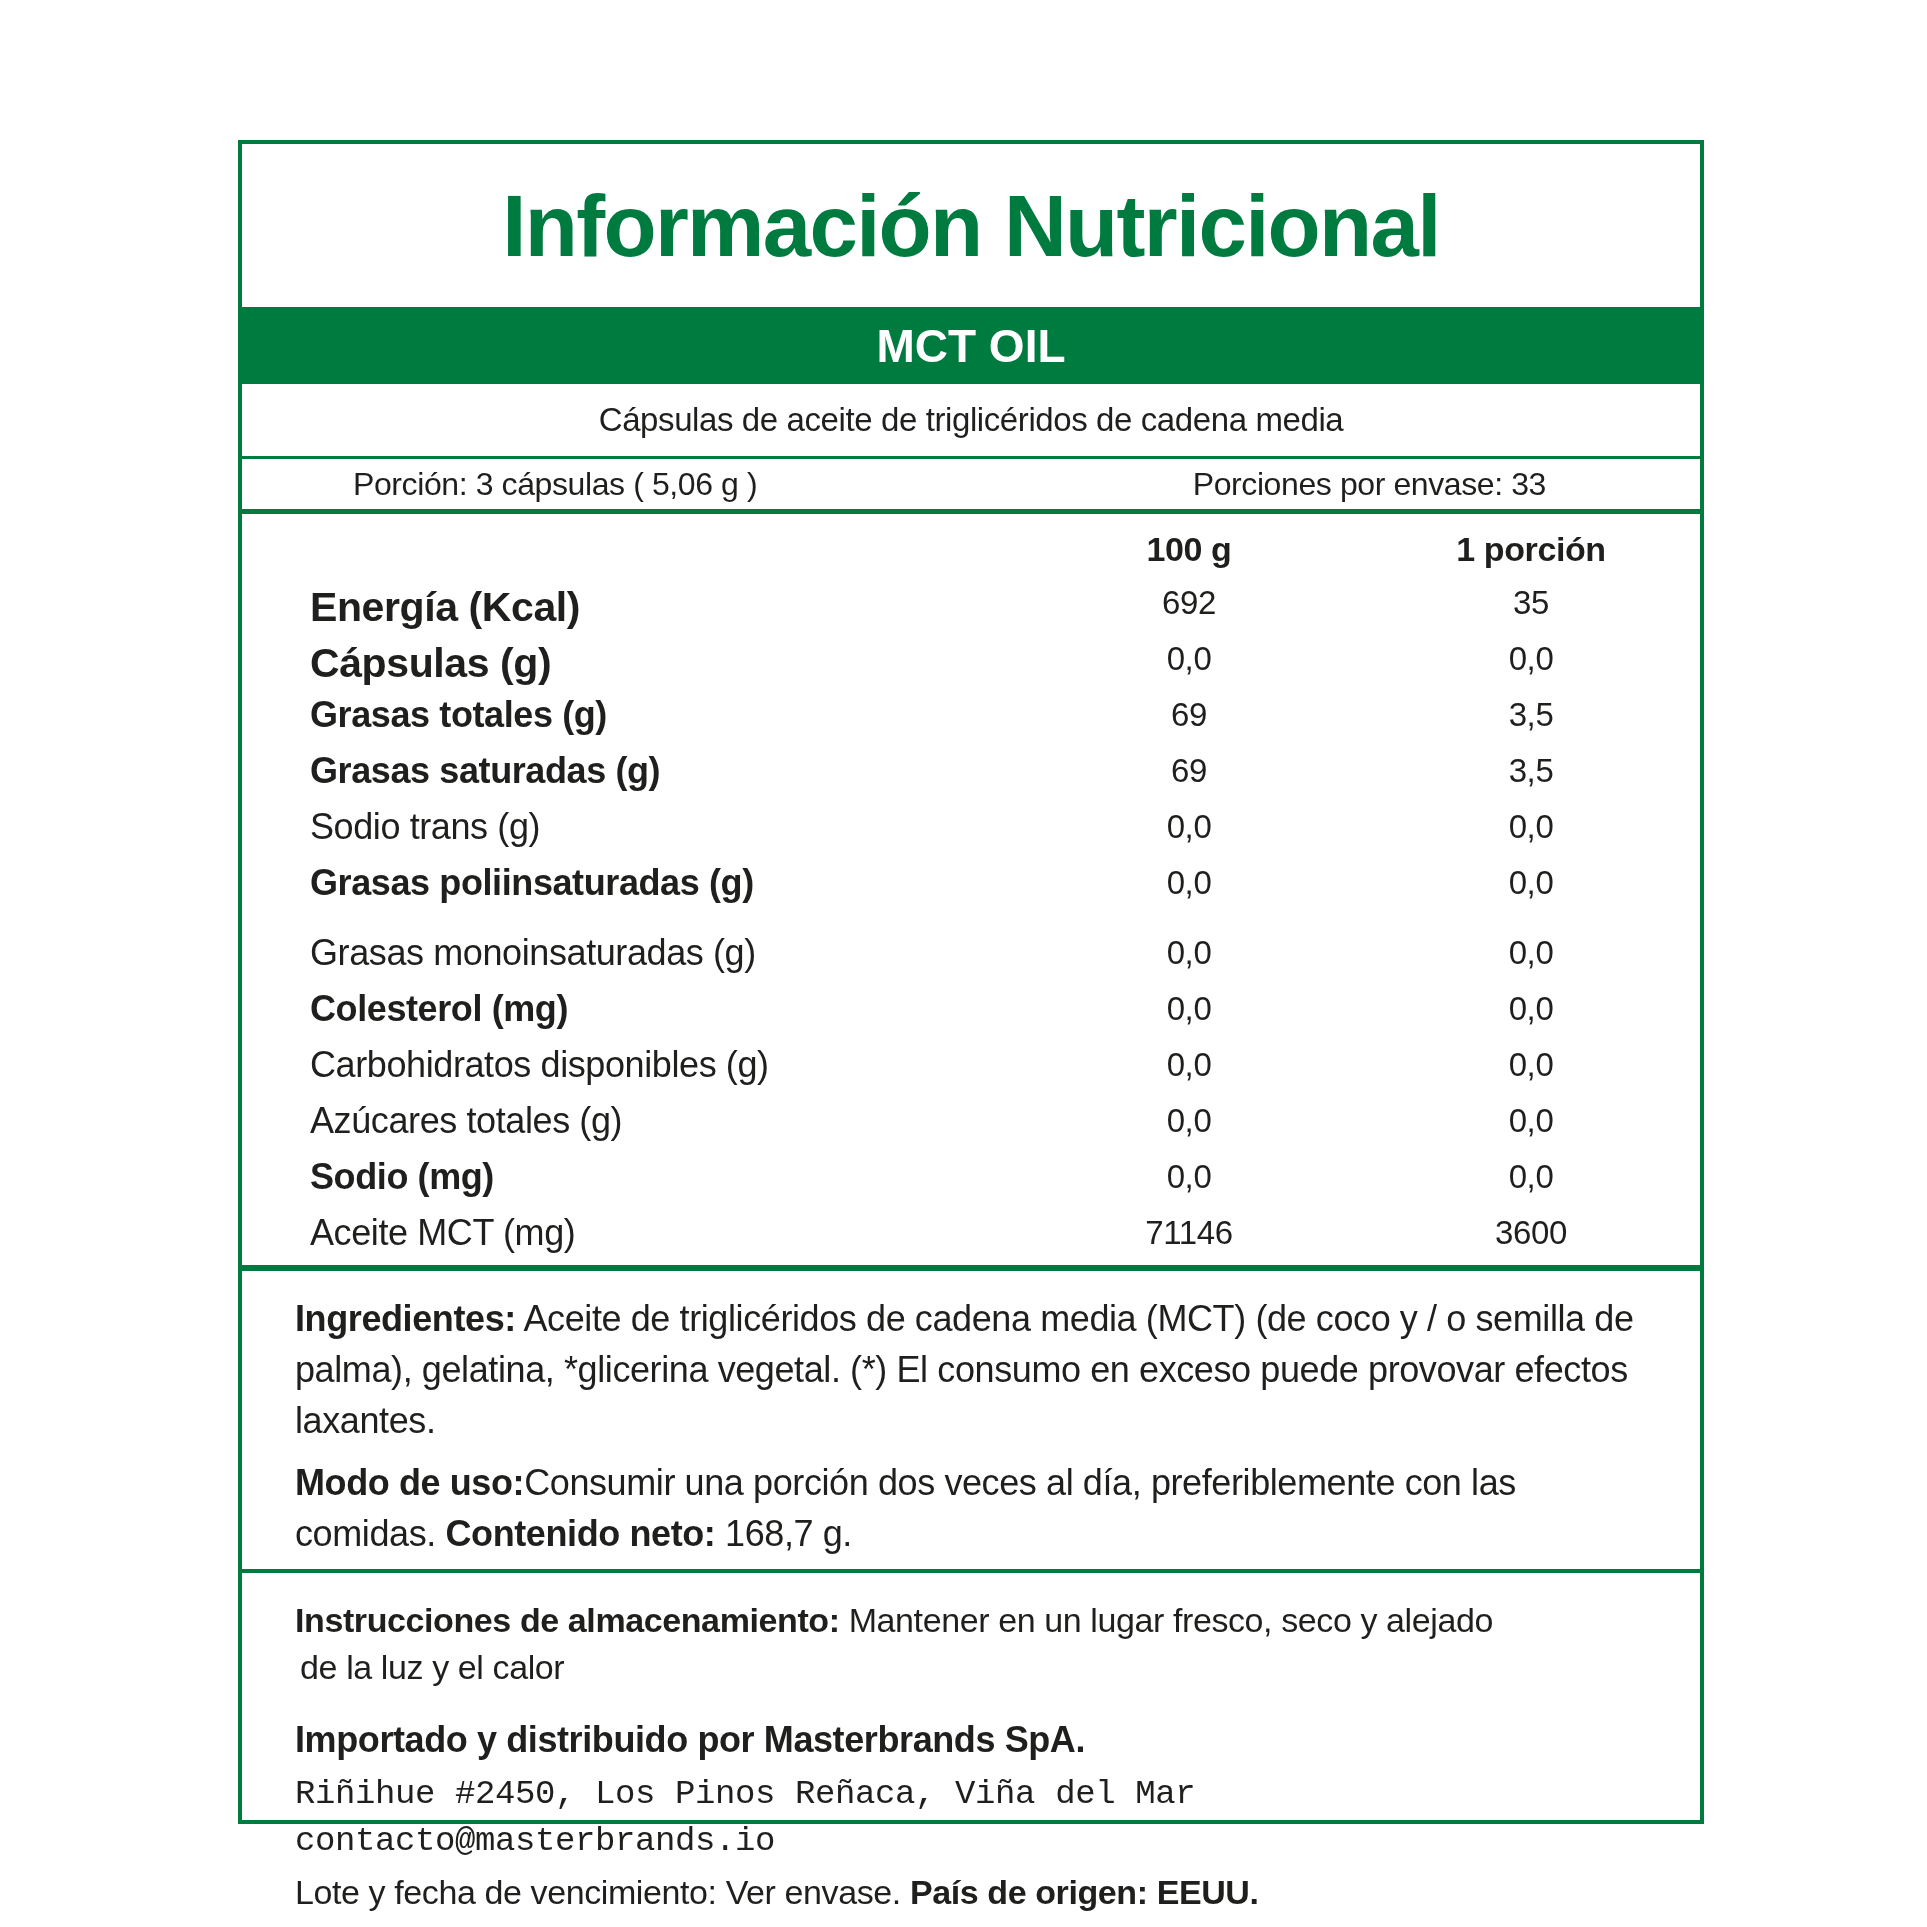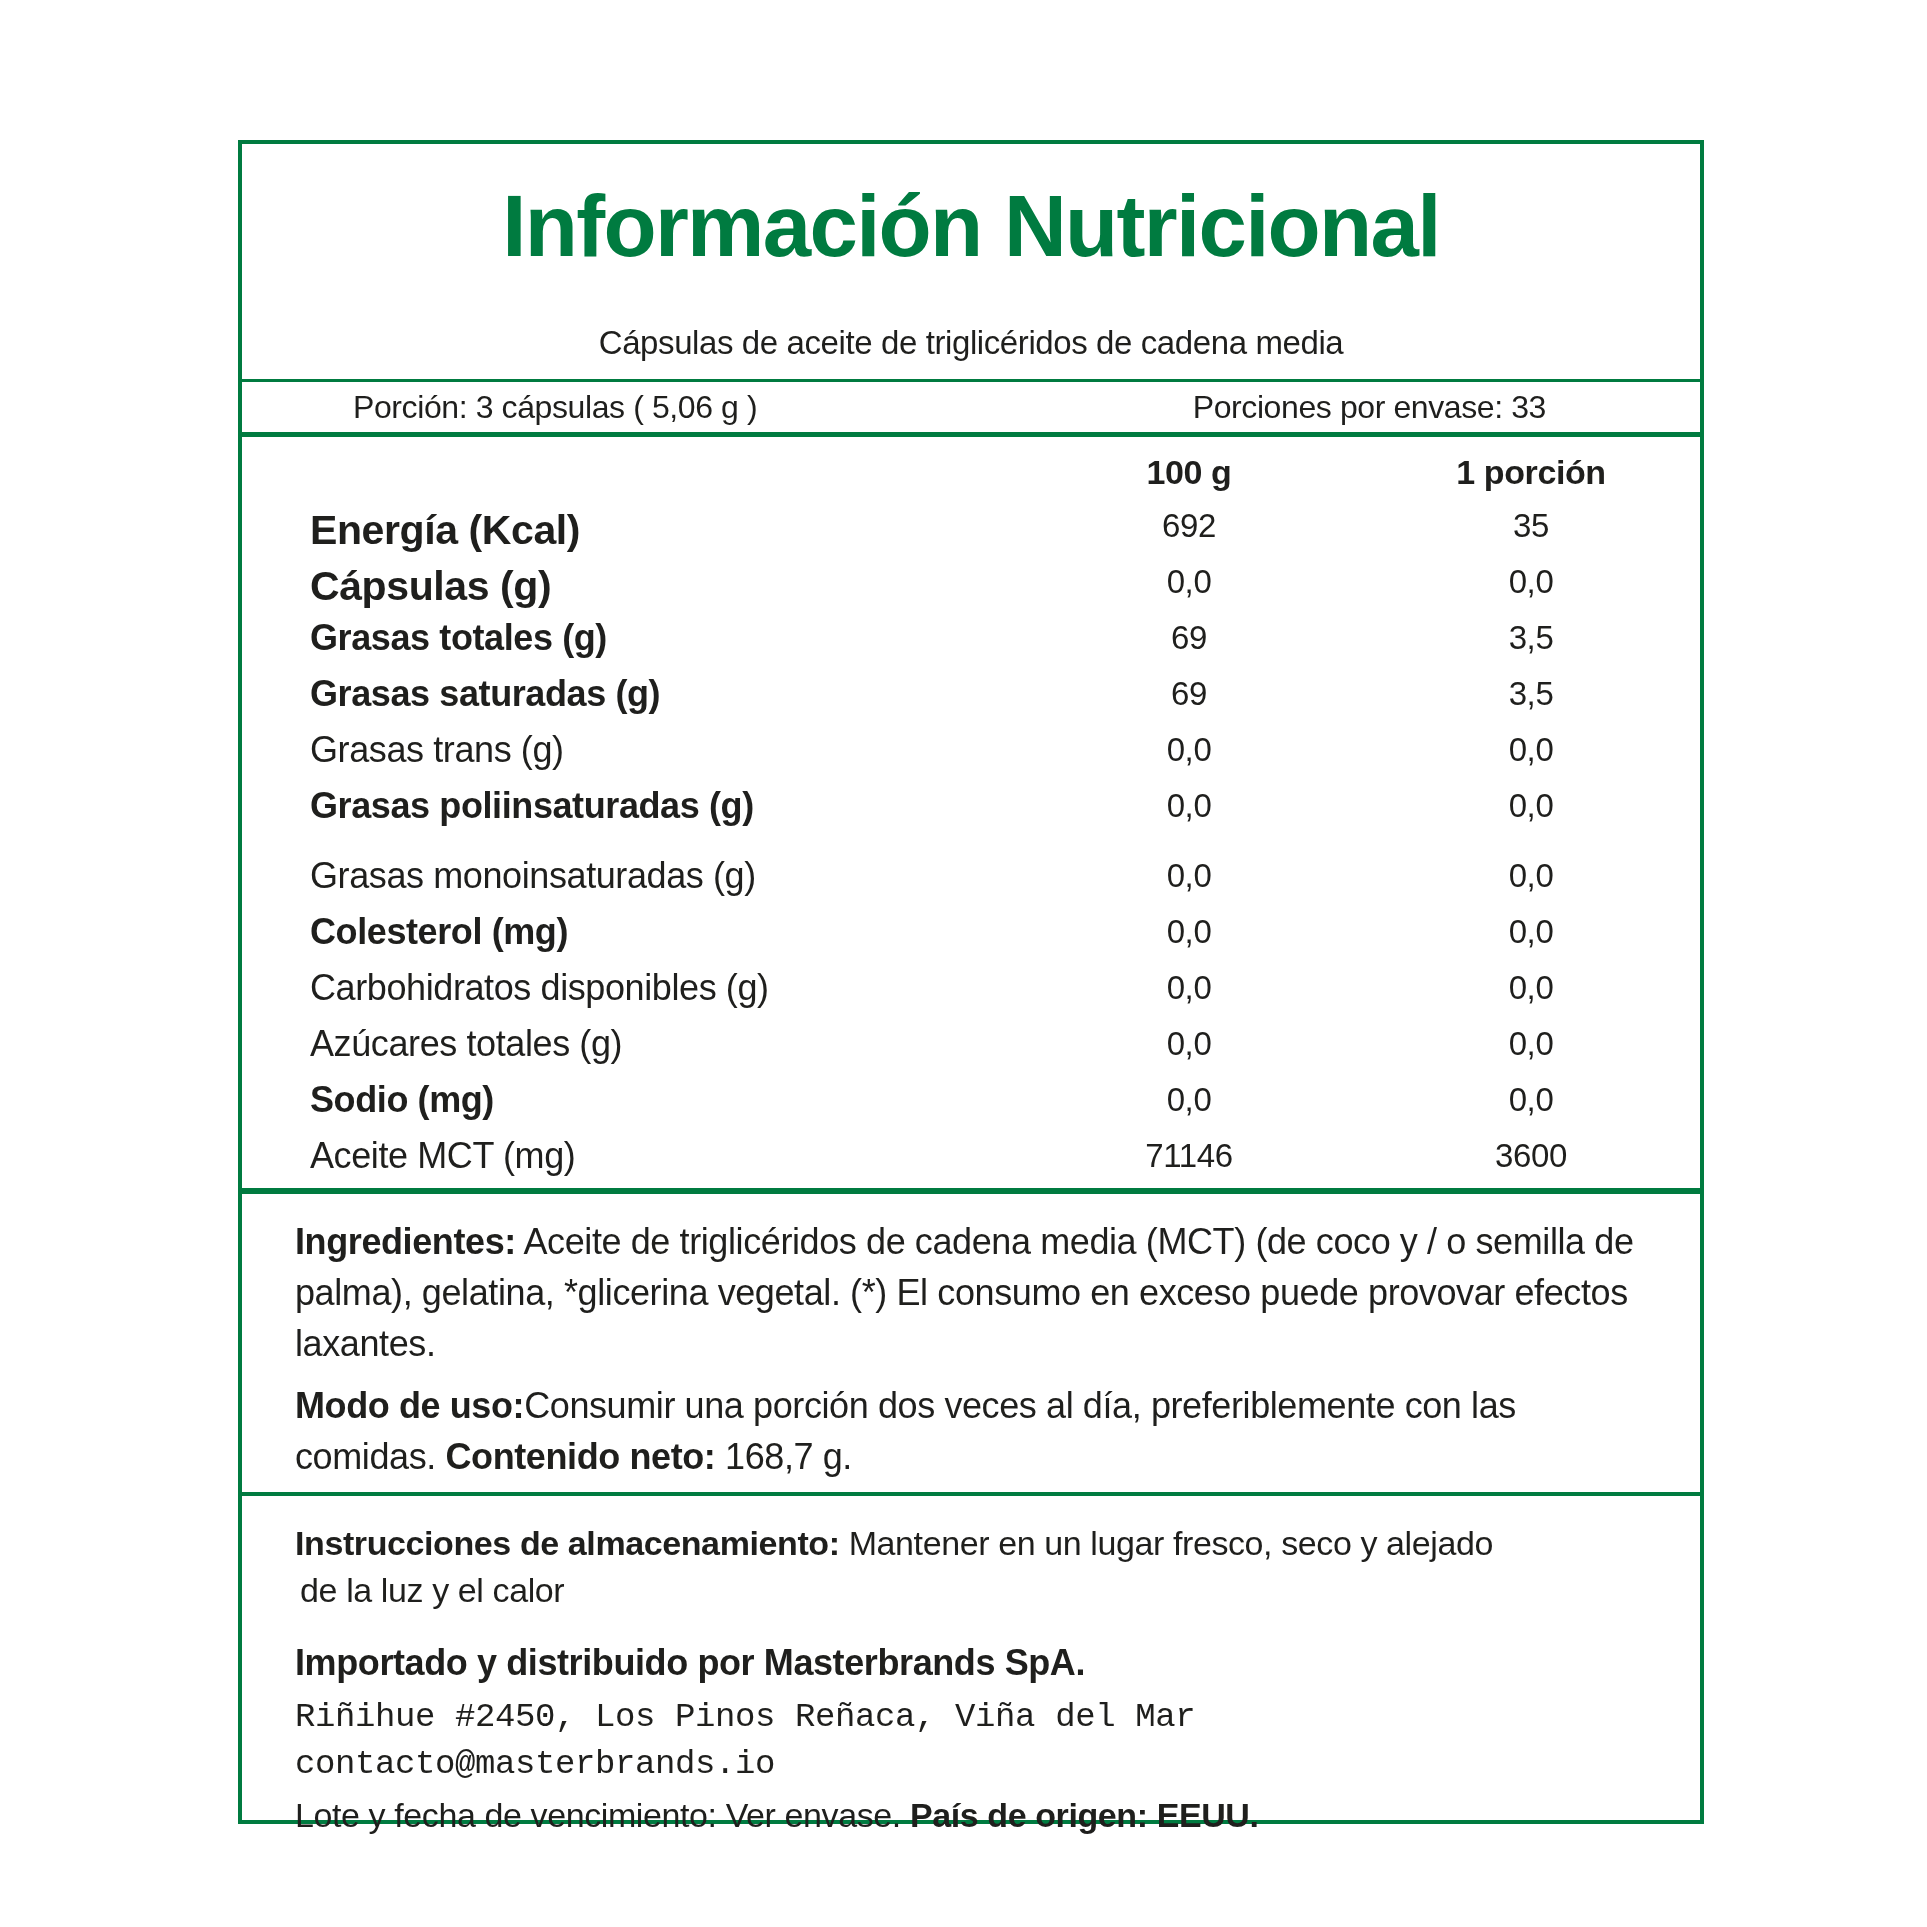--- a/index.html
+++ b/index.html
@@ -53,20 +53,23 @@
 </style>
 </head>
 <body>
 
 <div class="label-box">
 
   <div class="sec-title">
     <div class="title">Información Nutricional</div>
   </div>
 
+  <div class="band">
+    <span>MCT OIL</span>
+  </div>
 
   <div class="sec-subtitle">
     <span>Cápsulas de aceite de triglicéridos de cadena media</span>
   </div>
 
   <div class="sec-portion">
     <span class="portion-left">Porción:  3 cápsulas ( 5,06 g )</span>
     <span class="servings">Porciones por envase: 33</span>
   </div>
 
@@ -91,21 +94,21 @@
       <span class="rname">Grasas totales (g)</span>
       <span class="rval c1">69</span>
       <span class="rval c2">3,5</span>
     </div>
     <div class="row r-bold">
       <span class="rname">Grasas saturadas (g)</span>
       <span class="rval c1">69</span>
       <span class="rval c2">3,5</span>
     </div>
     <div class="row r-reg">
-      <span class="rname">Grasas trans (g)</span>
+      <span class="rname">Sodio trans (g)</span>
       <span class="rval c1">0,0</span>
       <span class="rval c2">0,0</span>
     </div>
     <div class="row r-bold">
       <span class="rname">Grasas poliinsaturadas (g)</span>
       <span class="rval c1">0,0</span>
       <span class="rval c2">0,0</span>
     </div>
     <div class="row r-reg gap">
       <span class="rname">Grasas monoinsaturadas (g)</span>

